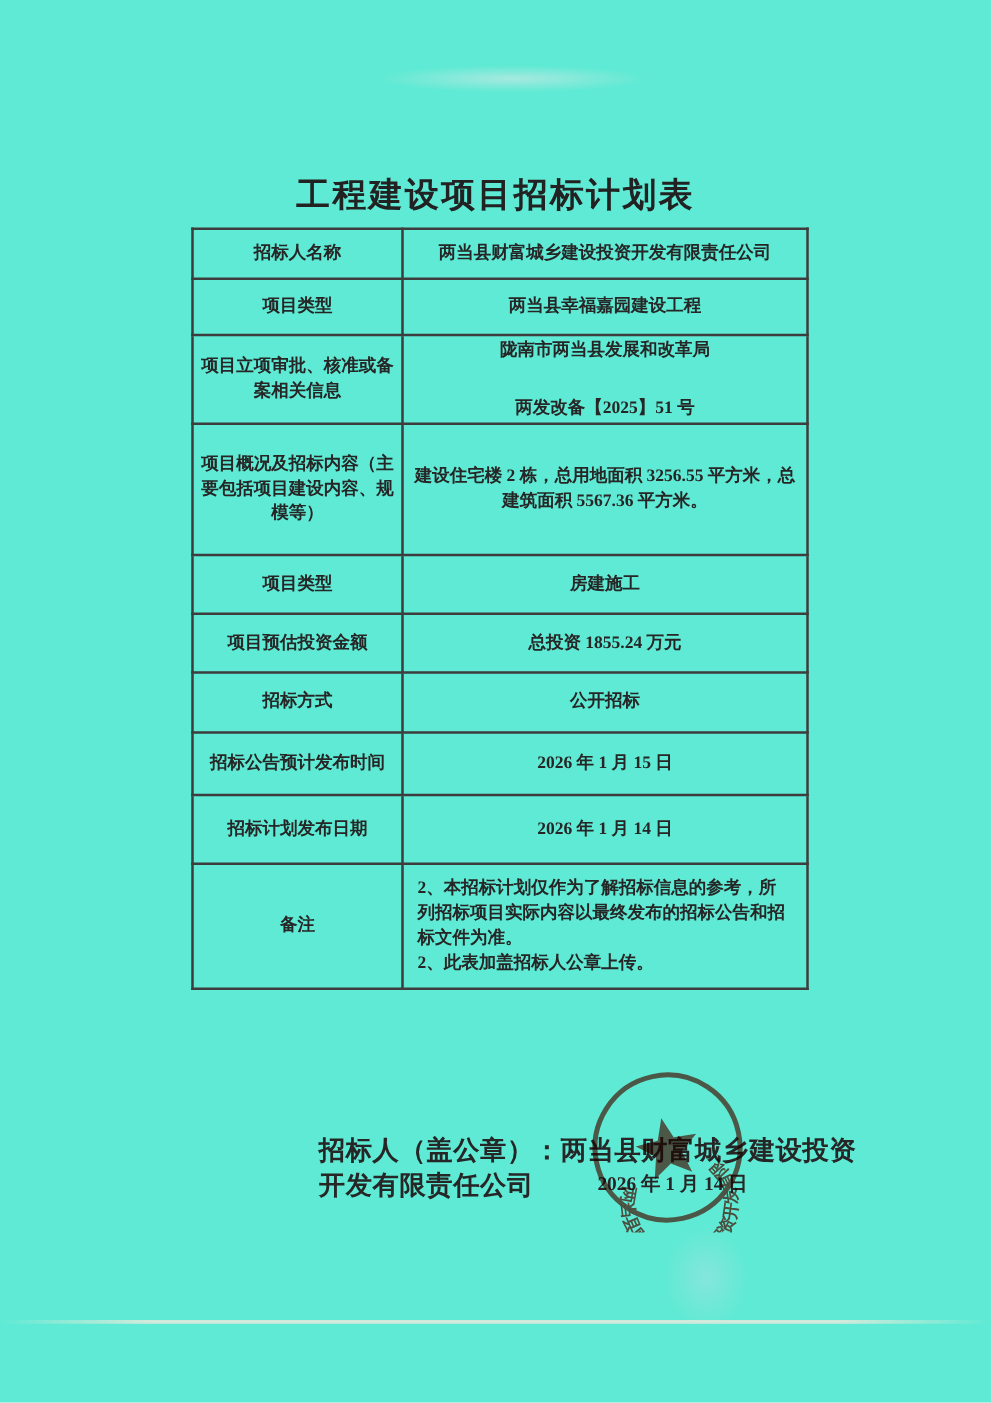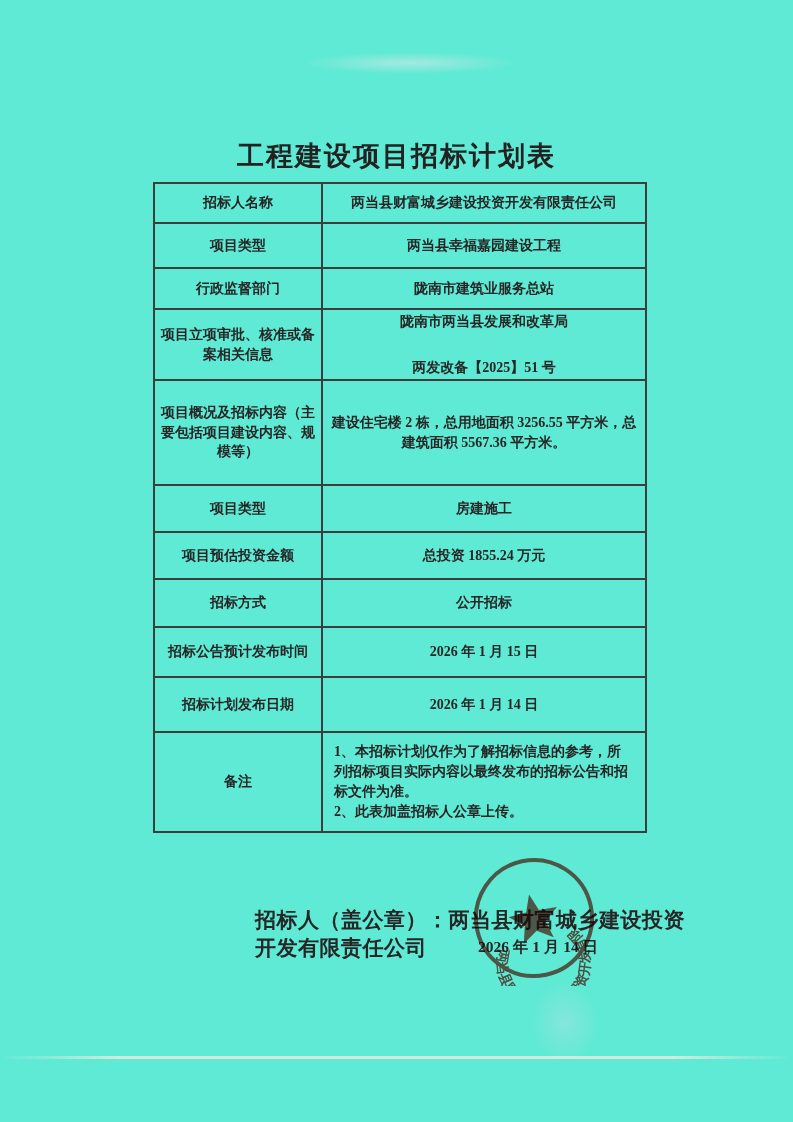--- a/index.html
+++ b/index.html
@@ -81,24 +81,20 @@
       </colgroup>
     <tbody>
       <tr style="height:40px;">
         <td class="label">招标人名称</td>
         <td class="value">两当县财富城乡建设投资开发有限责任公司</td>
       </tr>
       <tr style="height:45px;">
         <td class="label">项目类型</td>
         <td class="value">两当县幸福嘉园建设工程</td>
       </tr>
-      <tr style="height:41px;">
-        <td class="label">行政监督部门</td>
-        <td class="value">陇南市建筑业服务总站</td>
-      </tr>
       <tr style="height:70px;">
         <td class="label">项目立项审批、核准或备案相关信息</td>
         <td class="value value-multiline">
           <span class="line">陇南市两当县发展和改革局</span>
           <span class="line">两发改备【2025】51 号</span>
         </td>
       </tr>
       <tr style="height:105px;">
         <td class="label">项目概况及招标内容（主要包括项目建设内容、规模等）</td>
         <td class="value overview-value">建设住宅楼 2 栋，总用地面积 3256.55 平方米，总建筑面积 5567.36 平方米。</td>
@@ -119,21 +115,21 @@
         <td class="label">招标公告预计发布时间</td>
         <td class="value">2026 年 1 月 15 日</td>
       </tr>
       <tr style="height:55px;padding-left:12px;">
         <td class="label">招标计划发布日期</td>
         <td class="value">2026 年 1 月 14 日</td>
       </tr>
       <tr style="height:100px;">
         <td class="label">备注</td>
         <td class="value remarks">
-          <span class="line">1、本招标计划仅作为了解招标信息的参考，所列招标项目实际内容以最终发布的招标公告和招标文件为准。</span>
+          <span class="line">2、本招标计划仅作为了解招标信息的参考，所列招标项目实际内容以最终发布的招标公告和招标文件为准。</span>
           <span class="line">2、此表加盖招标人公章上传。</span>
         </td>
       </tr>
     </tbody>
   </table>
 
   <div class="footer-sign">招标人（盖公章）：两当县财富城乡建设投资开发有限责任公司</div>
   <div class="footer-date">2026 年 1 月 14 日</div>
 
   <svg class="seal" viewBox="0 0 136 136" xmlns="http://www.w3.org/2000/svg">

